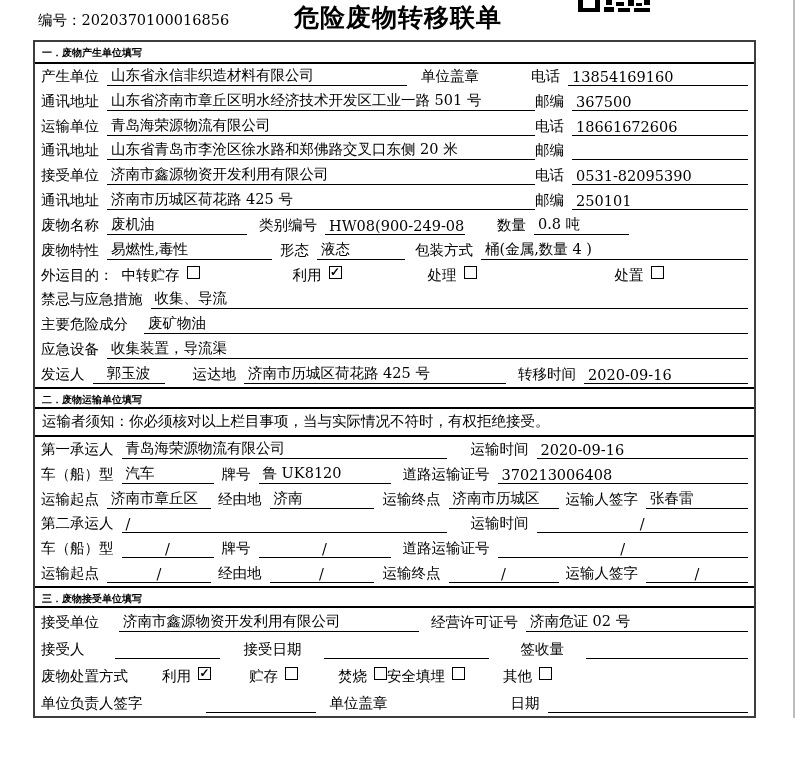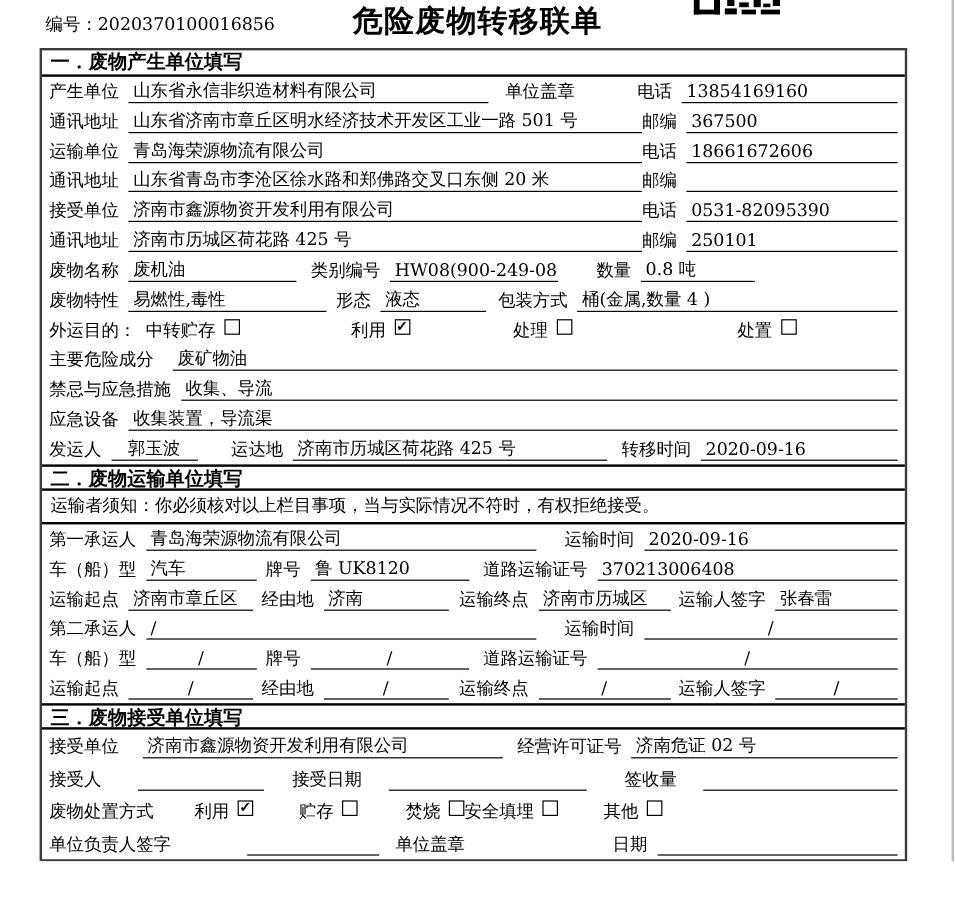--- a/index.html
+++ b/index.html
@@ -9,21 +9,21 @@
     font-family:"DejaVu Serif","Liberation Serif",serif; color:#000;
     overflow:hidden;
   }
   .page-edge { position:absolute; top:0; right:1px; width:2px; height:768px; background:#bdbdbd; }
   
   .doc-number { position:absolute; left:38px; top:11px; font-size:14.5px; white-space:nowrap; }
   .doc-title  { position:absolute; left:0; top:1px; width:100%; text-align:center; font-size:25px; font-weight:bold; letter-spacing:1px; font-family:"Liberation Sans","DejaVu Sans",sans-serif; }
   .qr { position:absolute; left:578px; top:0; }
   
   .form { position:absolute; left:33px; top:40px; width:723px; border:2px solid #3d3d3d; background:#fff; }
-  .sec-title { height:22px; line-height:21px; padding-left:7px; font-size:16px; font-weight:bold;
+  .sec-title { height:22px; line-height:21px; padding-left:7px; font-size:10px; font-weight:bold;
                font-family:"Liberation Sans","DejaVu Sans",sans-serif; border-bottom:2px solid #000; }
   .sec-title.mid { border-top:2px solid #000; }
   .notice { display:flex; align-items:center; height:28px; padding:0 7px; font-size:14.5px; border-bottom:2px solid #000; white-space:nowrap; }
   .row { display:flex; align-items:flex-end; height:24.85px; padding:0 6px 3px 6px; font-size:14.5px; white-space:nowrap; }
   .row3 { height:27px; }
   .lbl { margin-right:8px; white-space:nowrap; }
   .uv  { border-bottom:1.5px solid #000; padding:0 4px; white-space:nowrap; overflow:hidden; }
   .f1  { flex:1 1 auto; }
   .ctr { text-align:center; }
   .mla { margin-left:auto; }
@@ -136,27 +136,27 @@
         <span>处理</span>
         <span class="cb"></span>
       </span>
       <span class="opt" style="margin-left:138px">
         <span>处置</span>
         <span class="cb"></span>
       </span>
     </div>
 
     <div class="row">
+      <span class="lbl">禁忌与应急措施</span>
+      <span class="uv f1">收集、导流</span>
+    </div>
+
+    <div class="row">
       <span class="lbl">主要危险成分</span>
       <span class="uv f1" style="margin-left:8px">废矿物油</span>
-    </div>
-
-    <div class="row">
-      <span class="lbl">禁忌与应急措施</span>
-      <span class="uv f1">收集、导流</span>
     </div>
 
     <div class="row">
       <span class="lbl">应急设备</span>
       <span class="uv f1">收集装置，导流渠</span>
     </div>
 
     <div class="row">
       <span class="lbl">发运人</span>
       <span class="uv ctr" style="width:72px">郭玉波</span>

